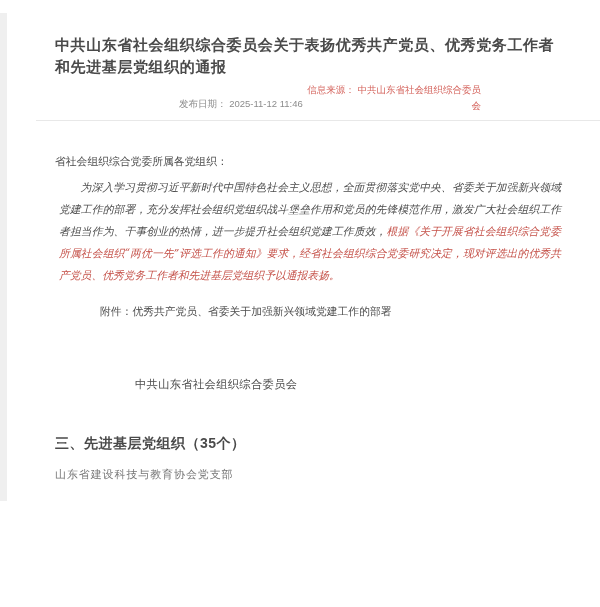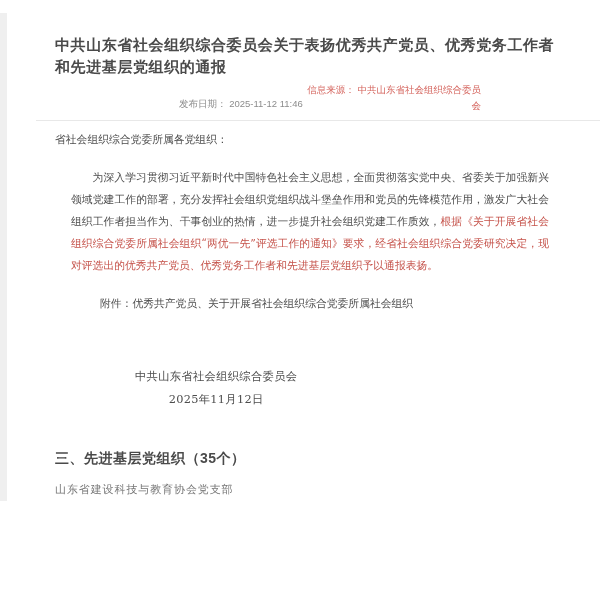--- a/index.html
+++ b/index.html
@@ -63,26 +63,27 @@
     border-top: 1px solid var(--divider, #e8e8e8);
     margin: 0 -35px 0 -19px;
   }
   .doc-body {
     font-family: "DejaVu Serif", "Liberation Serif", serif;
     font-size: 10.8px;
     line-height: 22px;
     color: var(--text_body, #4d4d4d);
   }
   .salutation {
-    margin: 8px 0 0 0;
+    margin: 30px 0 0 0;
   }
   p.para {
-    margin: 16px;
+    margin: 4px;
     text-indent: 2em;
     text-align: justify;
+    font-style: italic;
   }
   .red-span {
     color: var(--accent_red, #c5524a);
   }
   p.attachment {
     margin: 14px 0 0 0;
     padding-left: 45px;
   }
   .signature-block {
     margin: 50px 0 0 80px;
@@ -123,25 +124,24 @@
 
   <hr class="divider">
 
   <div class="doc-body">
 
     <p class="salutation">省社会组织综合党委所属各党组织：</p>
 
     <p class="para"><span>为深入学习贯彻习近平新时代中国特色社会主义思想，全面贯彻落实党中央、省委关于加强新兴领域党建工作的部署，充分发挥社会组织党组织战斗堡垒作用和党员的先锋模范作用，激发广大社会组织工作者担当作为、干事创业的热情，进一步提升社会组织党建工作质效，</span><span class="red-span">根据《关于开展省社会组织综合党委所属社会组织“两优一先”评选工作的通知》要求，经省社会组织综合党委研究决定，现对评选出的优秀共产党员、优秀党务工作者和先进基层党组织予以通报表扬。</span></p>
 
 
-    <p class="attachment">附件：优秀共产党员、关于开展省社会组织综合党委所属社会组织</p>
+    <p class="attachment">附件：优秀共产党员、省委关于加强新兴领域党建工作的部署</p>
 
     <div class="signature-block">
       <div>中共山东省社会组织综合委员会</div>
-      <div>2025年11月12日</div>
     </div>
 
     <h2 class="section-heading">三、先进基层党组织（35个）</h2>
 
     <p class="org-item">山东省建设科技与教育协会党支部</p>
 
   </div>
 </div>
 
 </body></html>

